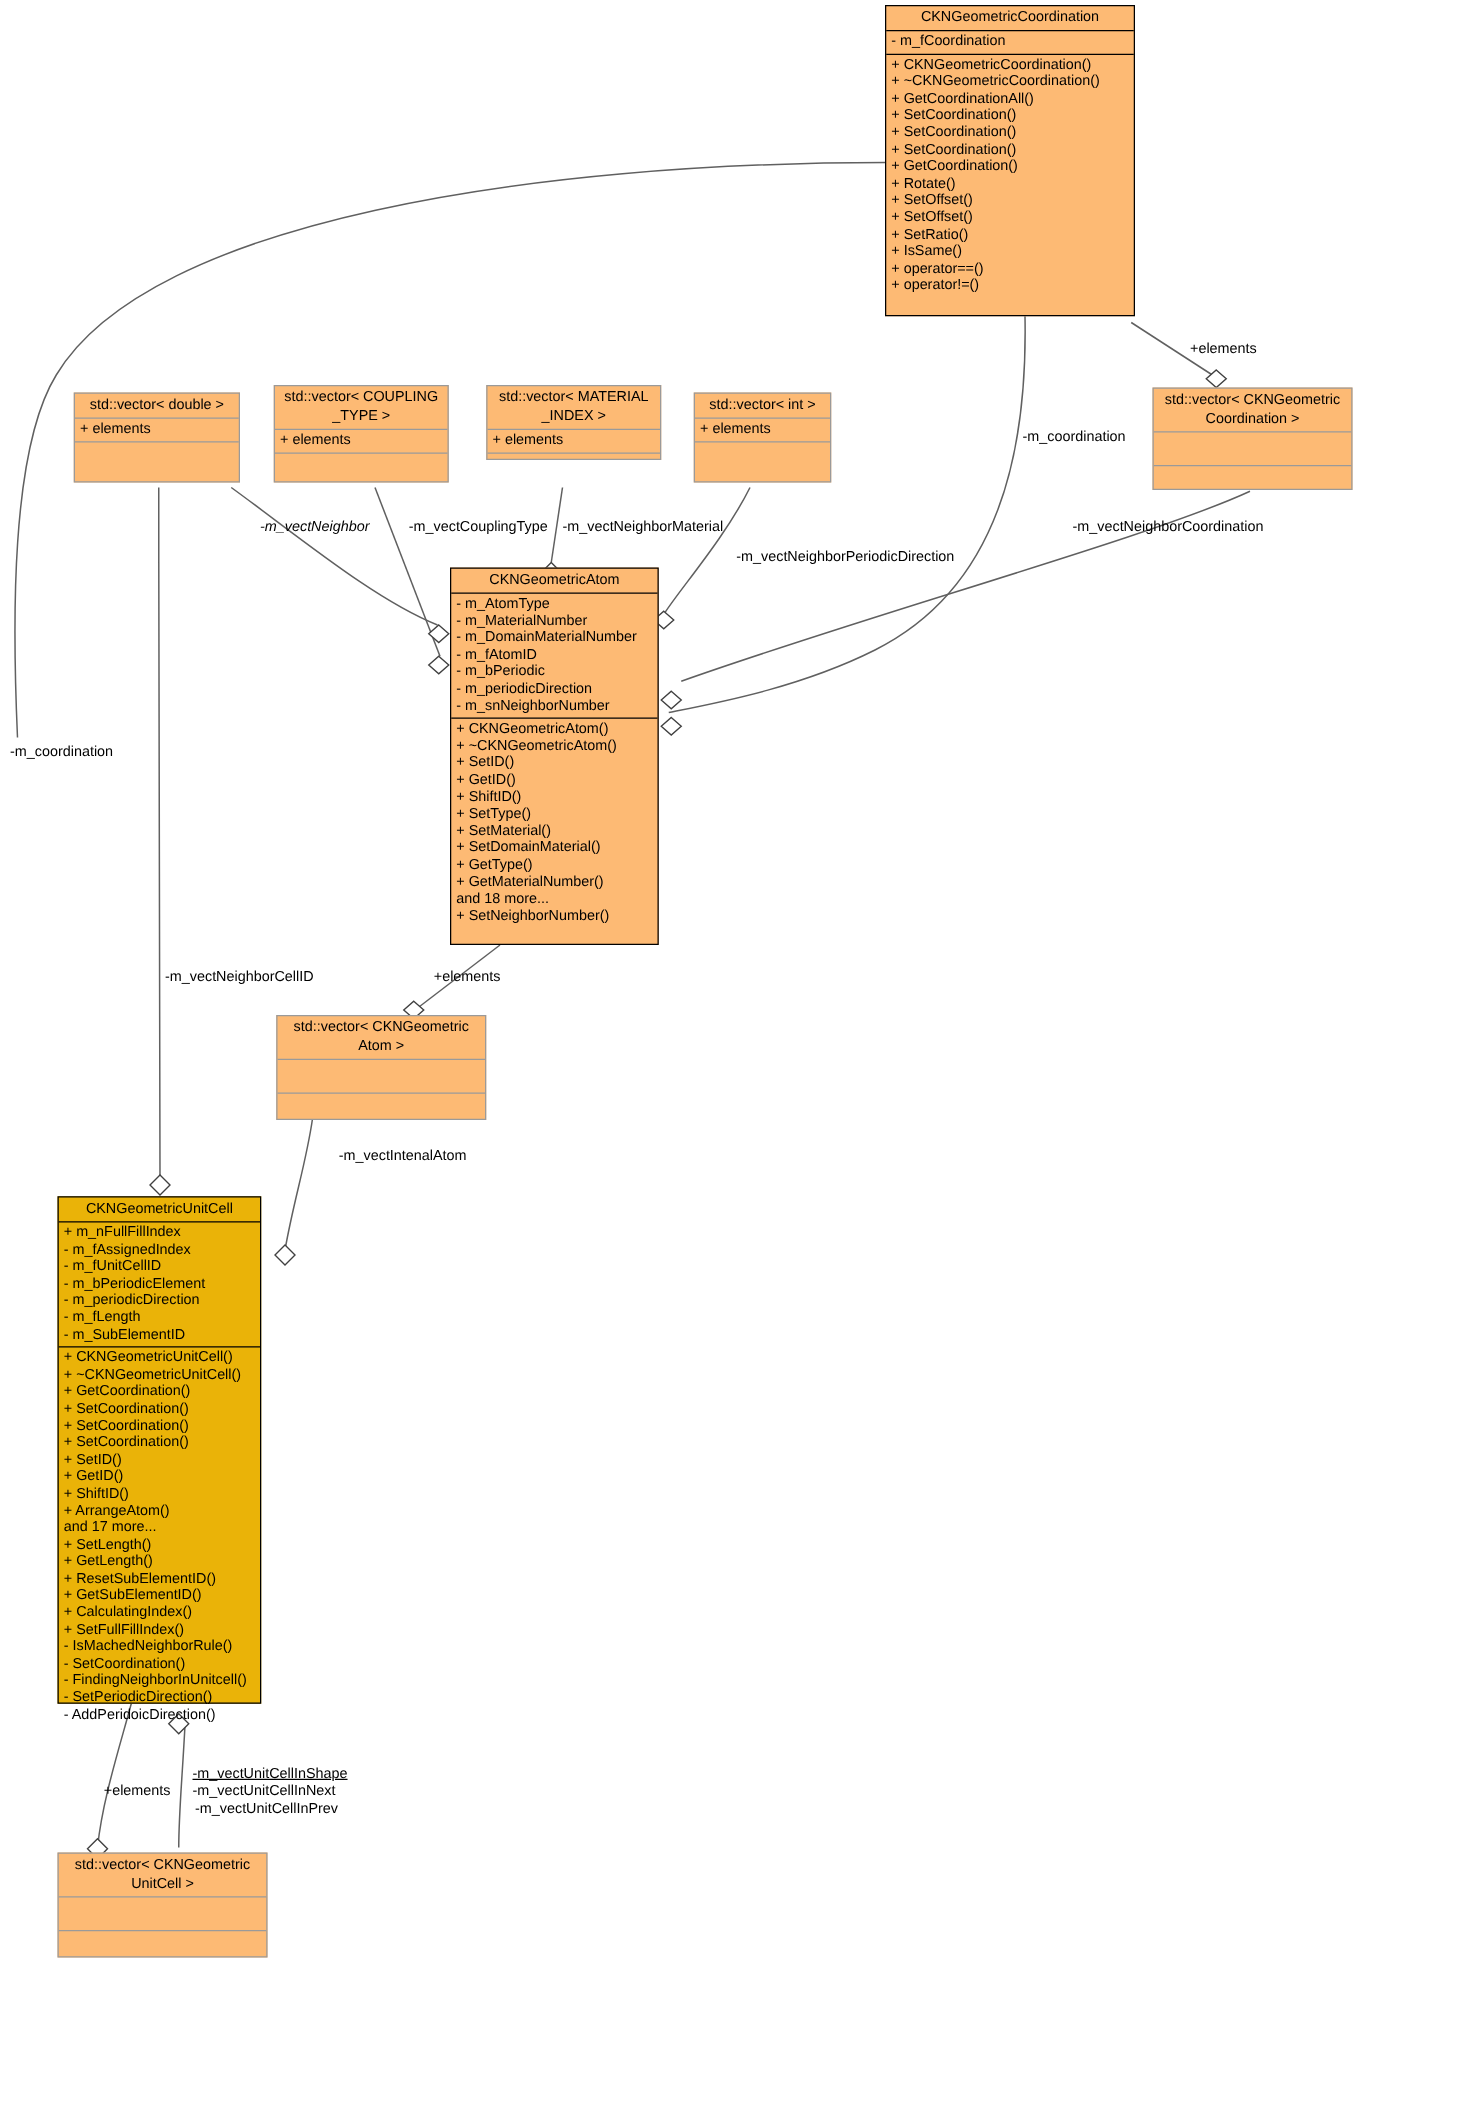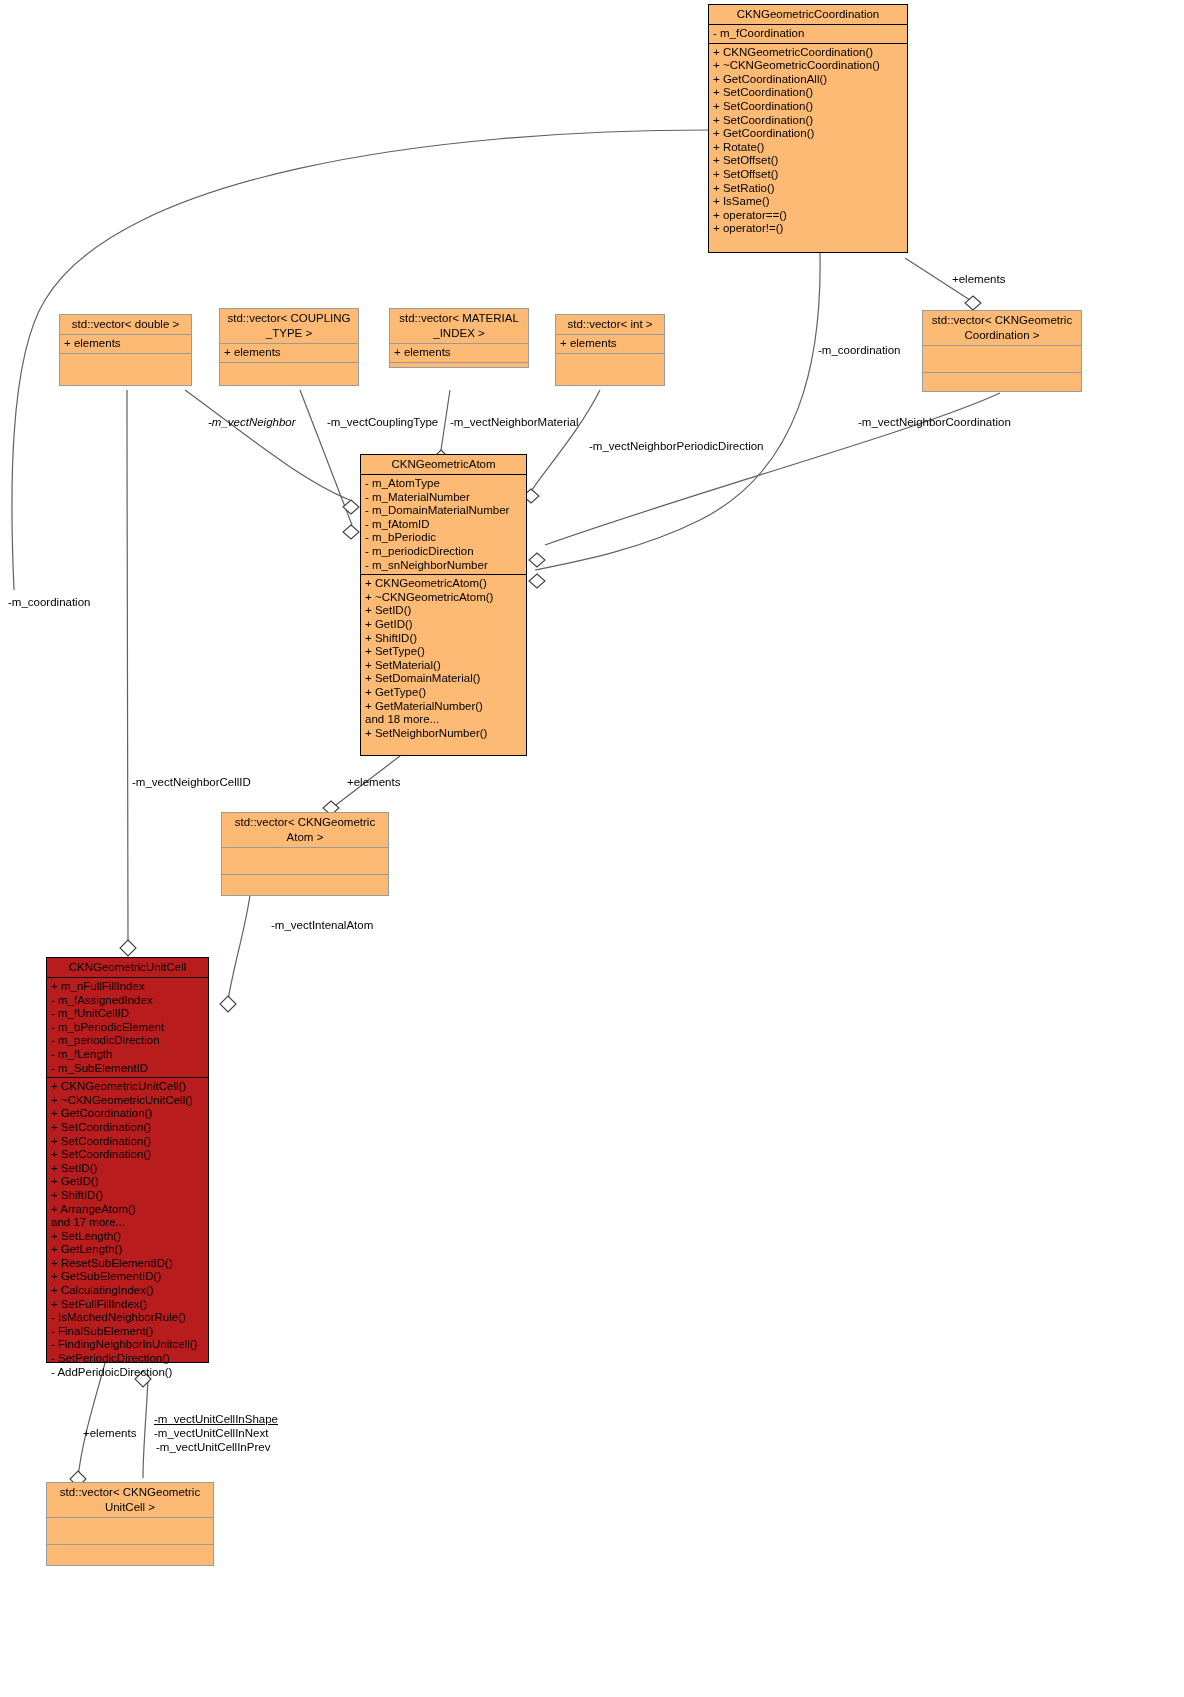--- a/index.html
+++ b/index.html
@@ -2,21 +2,21 @@
 <html><head>
 <meta charset="utf-8">
 <style>
   html,body{margin:0;padding:0;background:#ffffff;}
   body{width:1184px;height:1697px;position:relative;
        font-family:"Liberation Sans","DejaVu Sans",sans-serif;
        -webkit-font-smoothing:none;}
   #canvas{position:absolute;left:0;top:0;width:1184px;height:1697px;}
   svg.edges{position:absolute;left:0;top:0;width:1184px;height:1697px;overflow:visible;}
   .uml{position:absolute;border:1px solid #000;background:#fdba74;box-sizing:border-box;}
-  .uml.gray{background:#b91c1c;}
+  .uml.gray{background:#eab308;}
   .uml .title{text-align:center;font-size:11.5px;line-height:15px;padding:2px 3px;
               border-bottom:1px solid #000;white-space:pre-line;}
   .uml .sect{border-bottom:1px solid #000;padding:2px 4px;}
   .uml .sect:last-child{border-bottom:none;}
   .uml .row{font-size:11.5px;line-height:13.6px;white-space:pre;}
   .vecbox .title{border-bottom:1px solid #9a9a9a;}
   .vecbox .sect{border-bottom:1px solid #9a9a9a;}
   .vecbox{border:1px solid #9a9a9a;}
   .edgelabel{position:absolute;font-size:11.5px;line-height:13px;color:#000;white-space:pre;}
 </style>
@@ -193,21 +193,21 @@
       <div class="row">+ ShiftID()</div>
       <div class="row">+ ArrangeAtom()</div>
       <div class="row">and 17 more...</div>
       <div class="row">+ SetLength()</div>
       <div class="row">+ GetLength()</div>
       <div class="row">+ ResetSubElementID()</div>
       <div class="row">+ GetSubElementID()</div>
       <div class="row">+ CalculatingIndex()</div>
       <div class="row">+ SetFullFillIndex()</div>
       <div class="row">- IsMachedNeighborRule()</div>
-      <div class="row">- FinalSubElement()</div>
+      <div class="row">- SetCoordination()</div>
       <div class="row">- FindingNeighborInUnitcell()</div>
       <div class="row">- SetPeriodicDirection()</div>
       <div class="row">- AddPeridoicDirection()</div>
     </div>
   </div>
 
   <div class="uml vecbox" style="left:46px;top:1482px;width:168px;height:84px;">
     <div class="title">std::vector&lt; CKNGeometric
 UnitCell &gt;</div>
     <div class="sect" style="height:22px;"></div>

